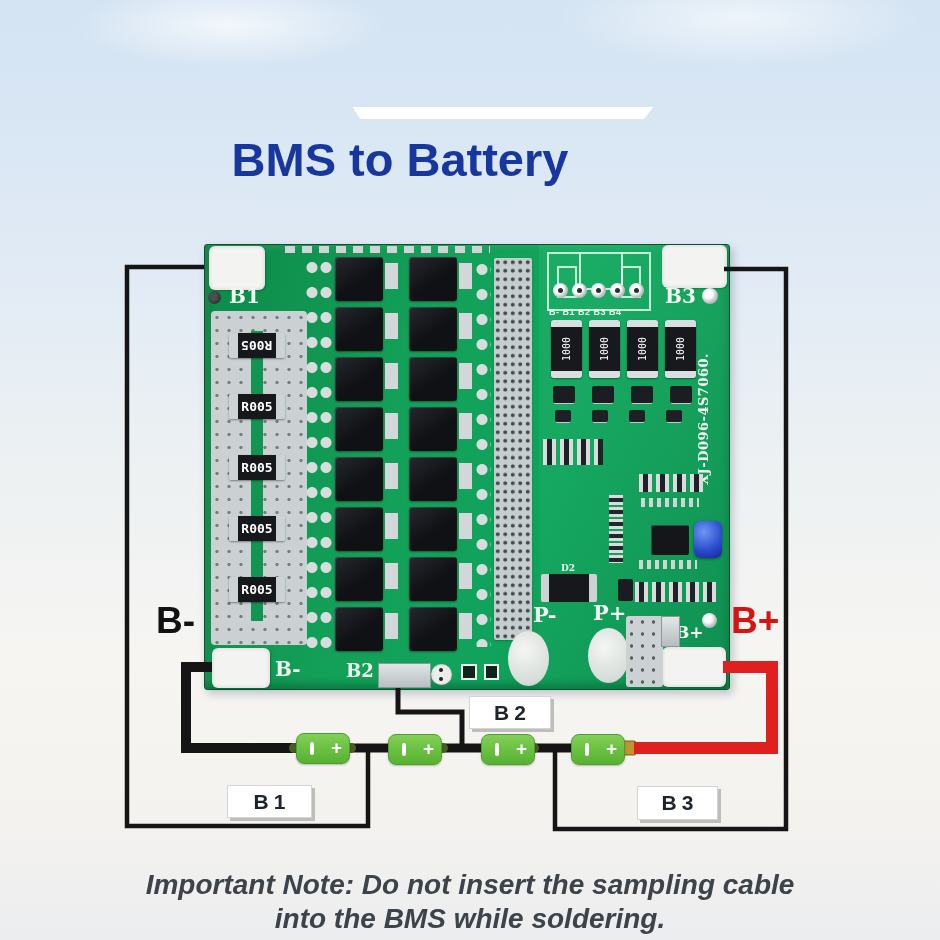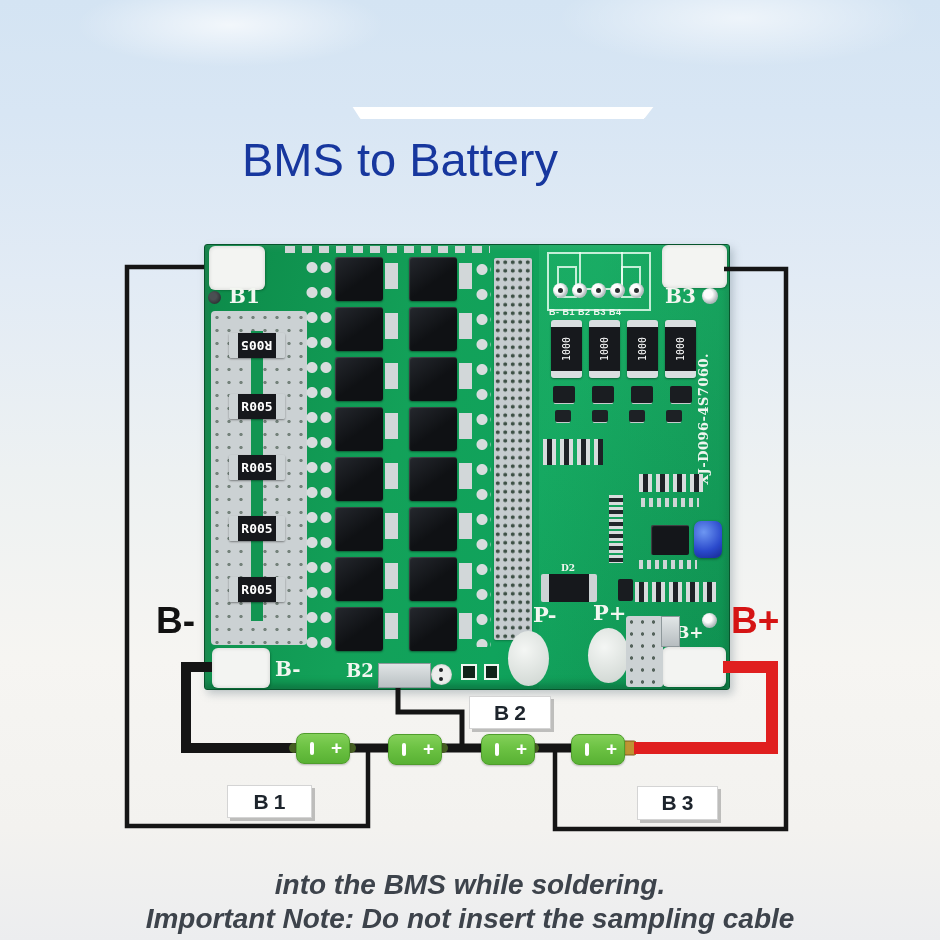--- a/index.html
+++ b/index.html
@@ -24,21 +24,21 @@
     text-shadow:3px 3px 0 #181f44, 4px 5px 3px rgba(0,0,0,.35);
     transform:translateY(-1px);
   }
   .banner-tab{
     position:absolute;left:348px;top:107px;width:310px;height:12px;background:#fff;
     clip-path:polygon(1.5% 0,98.5% 0,95.5% 100%,4% 100%);
     box-shadow:0 2px 0 rgba(150,165,180,.6);
   }
   .subtitle{
     position:absolute;left:0;top:132px;width:800px;text-align:center;
-    font-size:47px;font-weight:normal;color:#17379e;letter-spacing:0;
+    font-size:47px;font-weight:bold;color:#17379e;letter-spacing:0;
   }
   
   .board{
     position:absolute;left:204px;top:244px;width:524px;height:444px;
     background:linear-gradient(105deg,#0d8a49 0%,#13a159 38%,#10a35c 62%,#0c8c4d 100%);
     border:1px solid #07552c;border-radius:3px;
     box-shadow:inset 0 -4px 8px rgba(0,45,22,.4), inset 2px 2px 6px rgba(255,255,255,.12), 3px 4px 8px rgba(90,110,120,.35);
   }
   .board-sheen{position:absolute;right:0;top:0;width:190px;height:100%;
     background:linear-gradient(180deg,rgba(60,205,130,.22),rgba(60,205,130,.05));pointer-events:none;}
@@ -340,17 +340,17 @@
   </div>
 
   <div class="lblbox box-b1">B1</div>
   <div class="lblbox box-b2">B2</div>
   <div class="lblbox box-b3">B3</div>
 
   <div class="biglabel lbl-bm">B-</div>
   <div class="biglabel lbl-bp">B+</div>
 
   <div class="note">
+    <div>Important Note: Do not insert the sampling cable</div>
     <div>into the BMS while soldering.</div>
-    <div>Important Note: Do not insert the sampling cable</div>
   </div>
 
 </div>
 
 </body></html>

